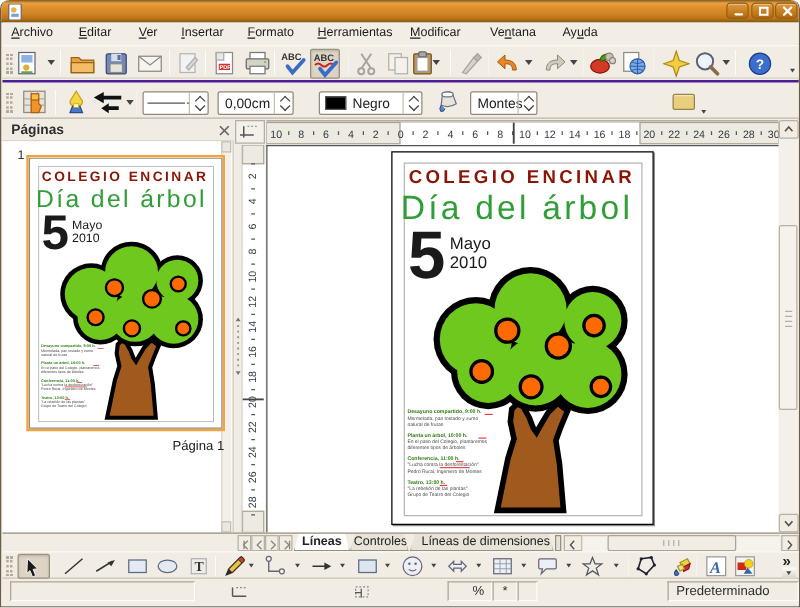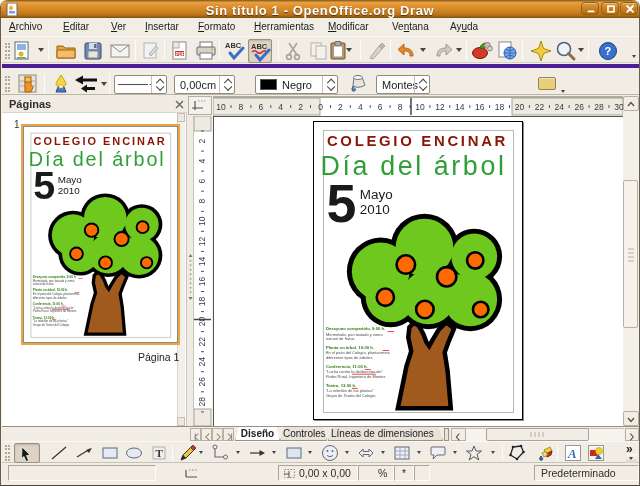--- a/index.html
+++ b/index.html
@@ -16,21 +16,21 @@
  border:1px solid #925e0e;box-shadow:inset 0 1px 0 rgba(255,255,255,.35);color:#fff;}
 .wbtn svg{position:absolute;left:2px;top:1px;}
 
 #menu{position:absolute;left:1px;top:18px;width:637px;height:17px;background:#f2eee5;
  font-size:10px;color:#1c1c1c;}
 #menu span{position:absolute;top:3px;}
 #menu u{text-decoration:underline;text-underline-offset:1px;}
 
 .tb{position:absolute;left:1px;width:637px;background:#f1ede4;}
 #tb1{top:36px;height:27px;border-top:1px solid #fbf9f5;border-bottom:1px solid #d8d2c6;}
-#tb2{top:64px;height:31px;border-top:4px solid #4c1d95;border-bottom:1px solid #bdb6a8;}
+#tb2{top:64px;height:31px;border-top:2px solid #4c1d95;border-bottom:1px solid #bdb6a8;}
 .grip{position:absolute;left:3px;width:5px;border-left:2px dotted #b3aa99;border-right:2px dotted #b3aa99;}
 .sep{position:absolute;width:1px;background:#d5cfc3;border-right:1px solid #fdfcfa;}
 .ibtn{position:absolute;width:24px;height:24px;}
 .ibtn svg{position:absolute;left:1px;top:1px;}
 .pressed{background:#ddd4c5;border:1px solid #9a917e;border-radius:2px;box-shadow:inset 0 1px 2px rgba(0,0,0,.15);}
 .darr{position:absolute;width:0;height:0;border-left:3px solid transparent;border-right:3px solid transparent;border-top:4px solid #444;}
 
 .combo{position:absolute;height:19px;background:#fff;border:1px solid #918a7d;border-radius:2px;}
 .combo .ctxt{position:absolute;font-size:11px;color:#1c1c1c;top:3px;}
 .spin{position:absolute;right:0;top:0;bottom:0;width:15px;border-left:1px solid #c6c0b4;}
@@ -140,21 +140,20 @@
 </defs>
 </svg>
 <div id="win">
 
  <div id="title">
    <svg style="position:absolute;left:5px;top:3px" width="13" height="13" viewBox="0 0 13 13">
         <rect x="1" y="0" width="10" height="13" rx="1" fill="#fff" stroke="#667" stroke-width="1"></rect>
         <circle cx="5" cy="5" r="2.2" fill="#e8b44a"></circle>
         <rect x="3" y="8" width="6" height="2.5" fill="#7a9fd4"></rect>
       </svg>
-   <div class="txt">Sin título 1 - OpenOffice.org Draw</div>
    <div class="wbtn" style="left:580px">
         <svg width="14" height="10">
           <rect x="3.5" y="6.5" width="7" height="1.8" rx="0.9" fill="#fff"></rect>
         </svg>
       </div>
    <div class="wbtn" style="left:600px">
         <svg width="14" height="10">
           <rect x="4" y="2.2" width="6" height="5.6" fill="none" stroke="#fff" stroke-width="1.6"></rect>
         </svg>
       </div>
@@ -535,27 +534,27 @@
       <div class="navb" style="left:199px;width:11px"><svg width="11" height="12" viewBox="0 0 12 14">
           <path d="M8 3 L4 7 L8 11" fill="none" stroke="#8a857b" stroke-width="1.2"></path>
         </svg></div>
       <div class="navb" style="left:210px;width:11px"><svg width="11" height="12" viewBox="0 0 12 14">
           <path d="M4 3 L8 7 L4 11" fill="none" stroke="#8a857b" stroke-width="1.2"></path>
         </svg></div>
       <div class="navb" style="left:221px;width:11px"><svg width="11" height="12" viewBox="0 0 12 14">
           <path d="M4 3 L8 7 L4 11 M8.5 3 L8.5 11" fill="none" stroke="#8a857b" stroke-width="1.2"></path>
         </svg></div>
       <div class="tab" style="left:233px;width:45px;background:#fff;font-weight:bold;clip-path:polygon(4px 0,calc(100% - 4px) 0,100% 100%,0 100%)">
-        <div class="tabx" style="text-align:center">Diseño</div>
+        <div class="tabx" style="text-align:center">Líneas</div>
       </div>
       <div class="tab" style="left:278px;width:47px;clip-path:polygon(4px 0,calc(100% - 4px) 0,100% 100%,0 100%)">
         <div class="tabx" style="text-align:center">Controles</div>
       </div>
       <div class="tab" style="left:326px;width:115px;clip-path:polygon(4px 0,calc(100% - 4px) 0,100% 100%,0 100%)">
-        <div class="tabx" style="text-align:left">Líneas de dimensiones</div>
+        <div class="tabx" style="text-align:right">Líneas de dimensiones</div>
       </div>
       <div style="position:absolute;left:442px;top:1px;width:5px;height:13px;background:#e8e3d8;border:1px solid #999081"></div>
       <div class="navb" style="left:449px;top:1px;width:15px;height:13px"><svg width="13" height="12" viewBox="0 0 12 14">
           <path d="M7 3 L3.5 7 L7 11" fill="none" stroke="#55504a" stroke-width="1.3"></path>
         </svg></div>
       <div style="position:absolute;left:464px;top:1px;width:158px;height:13px;background:#f6f3ed;border-top:1px solid #cac4b8"></div>
       <div style="position:absolute;left:484px;top:1px;width:103px;height:13px;background:#f1ede4;border:1px solid #aaa399;border-radius:2px"></div>
       <svg style="position:absolute;left:528px;top:5px" width="14" height="5">
         <path d="M1 0 L1 5 M5 0 L5 5 M9 0 L9 5 M13 0 L13 5" stroke="#b5afa3" stroke-width="1"></path>
       </svg>
@@ -704,23 +703,20 @@
  <div id="status">
       <svg style="position:absolute;left:183px;top:4px" width="13" height="11">
         <path d="M1 2 L1 9 M1 9 L12 9" stroke="#555" stroke-width="1.2"></path>
         <path d="M4 2 L12 2" stroke="#888" stroke-width="1" stroke-dasharray="1.5 1.5"></path>
       </svg>
       <svg style="position:absolute;left:281px;top:4px" width="13" height="11">
         <rect x="1.5" y="1.5" width="10" height="8" fill="none" stroke="#888" stroke-width="1" stroke-dasharray="1.5 1.5"></rect>
         <path d="M1 6 L6 6 M6 3 L6 10" stroke="#555" stroke-width="1"></path>
       </svg>
    <div class="sfield" style="left:6px;width:148px"></div>
-   <div class="sfield" style="left:276px;width:80px">
-        <span style="position:absolute;left:20px;top:1px">0,00 x 0,00</span>
-      </div>
    <div class="sfield" style="left:356px;width:36px">
         <span style="position:absolute;left:19px;top:1px">%</span>
       </div>
    <div class="sfield" style="left:392px;width:20px">
         <span style="position:absolute;left:7px;top:1px">*</span>
       </div>
    <div class="sfield" style="left:412px;width:16px"></div>
    <div class="sfield" style="left:532px;width:105px">
         <span style="position:absolute;left:6px;top:1px">Predeterminado</span>
       </div>

